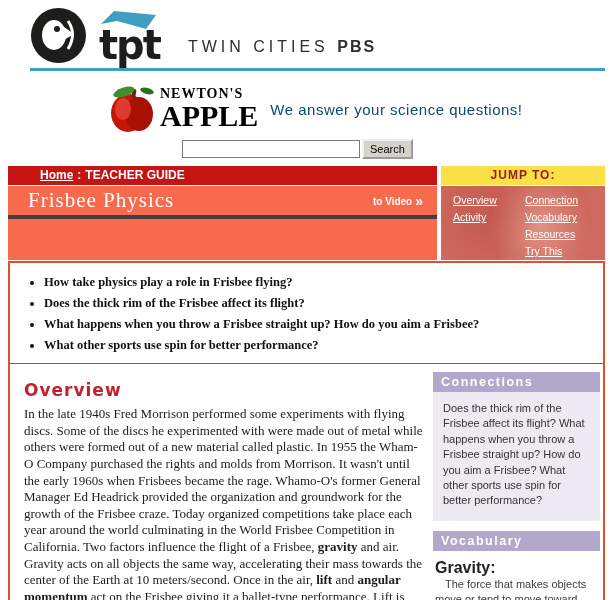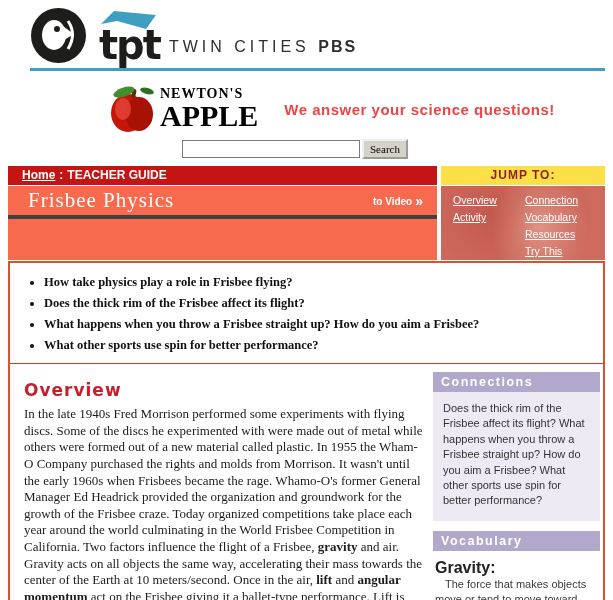--- a/index.html
+++ b/index.html
@@ -7,40 +7,40 @@
   body { font-family:"Liberation Sans", sans-serif; }
   .page { position:relative; width:613px; height:600px; overflow:hidden; background:#fff; }
 
   
   .site-header { padding:6px 8px 0 30px; }
   .logo-row { display:flex; align-items:flex-end; height:58px; }
   .pbs-mark { width:57px; height:57px; display:block; }
   .tpt-wrap { display:flex; flex-direction:column; align-items:center; margin-left:12px; }
   .tpt-chevron { display:block; margin-bottom:-4px; }
   .tpt-text { font-family:"DejaVu Sans", sans-serif; font-weight:bold; font-size:40px; line-height:38px; letter-spacing:-2px; color:#1d1d1b; }
-  .station { font-size:16px; letter-spacing:4px; color:#2e2e2e; margin-left:9px; padding-bottom:8px; white-space:nowrap; }
+  .station { font-size:16px; letter-spacing:4px; color:#2e2e2e; margin-left:28px; padding-bottom:8px; white-space:nowrap; }
   .station b { letter-spacing:2px; }
   .teal-rule { height:3px; background:#3f9fc1; margin-top:4px; }
 
   
   .na { padding-top:12px; }
   .na-row { display:flex; align-items:center; justify-content:flex-start; padding-left:106px; }
   .apple-icon { width:58px; height:52px; }
   .na-logo-text { font-family:"Liberation Serif", serif; color:#000; margin-left:-4px; line-height:1; }
   .na-line1 { font-weight:bold; font-size:14px; letter-spacing:1px; }
   .na-line2 { font-weight:bold; font-size:30px; letter-spacing:0px; margin-top:0px;text-align:center; }
-  .tagline { font-size:15px; font-weight:bold; color:#ef4444; margin-left:26px; letter-spacing:0.5px; }
+  .tagline { font-size:15px; font-weight:normal; color:#0c4a6e; margin-left:12px; letter-spacing:0.5px; }
   .search-row { display:flex; align-items:center; margin:4px 0 0 182px; }
   .search-input { width:178px; height:18px; border:1px solid #7a7a7a; background:#fff; font-size:11px; padding:0 3px; }
-  .search-btn { margin-left:2px; height:20px; font-size:11px; padding:0 6px; background:#d6d2ca; border:2px outset #efefef; color:#000; font-family:Liberation Serif, serif; }
+  .search-btn { margin-left:2px; height:20px; font-size:11px; padding:0 6px; background:#d6d2ca; border:2px outset #efefef; color:#000; font-family:Liberation Sans, sans-serif; }
 
   
   .main-wrap { margin:7px 8px 0 8px; }
   .bar-row { display:flex; }
-  .crumb-bar { flex:1; background:#c51414; color:#fff; font-size:12px; font-weight:bold; padding:2px 0 3px 14px; }
+  .crumb-bar { flex:1; background:#c51414; color:#fff; font-size:12px; font-weight:bold; padding:2px 0 3px 32px; }
   .crumb-bar a { color:#fff; text-decoration:underline; }
   .crumb-sep { margin:0 4px; }
   .gutter { width:4px; background:#fff; }
   .jump-head { width:164px; background:#fde047; color:#8e1f1f; font-size:12px; font-weight:bold; text-align:center; padding:2px 0 3px 0; letter-spacing:1px; }
 
   .banner-row { display:flex; margin-top:1px; }
   .banner { flex:1; background:#f76a4d; }
   .banner-title-row { display:flex; align-items:center; justify-content:space-between; height:33px; border-bottom:4px solid #404040; padding:0 14px 0 20px; }
   .banner-title { font-family:"Liberation Serif", serif; font-weight:normal; font-size:21px; letter-spacing:1px; color:#fff; }
   .to-video { color:#fff; font-size:10px; font-weight:bold; text-decoration:none; white-space:nowrap; }

